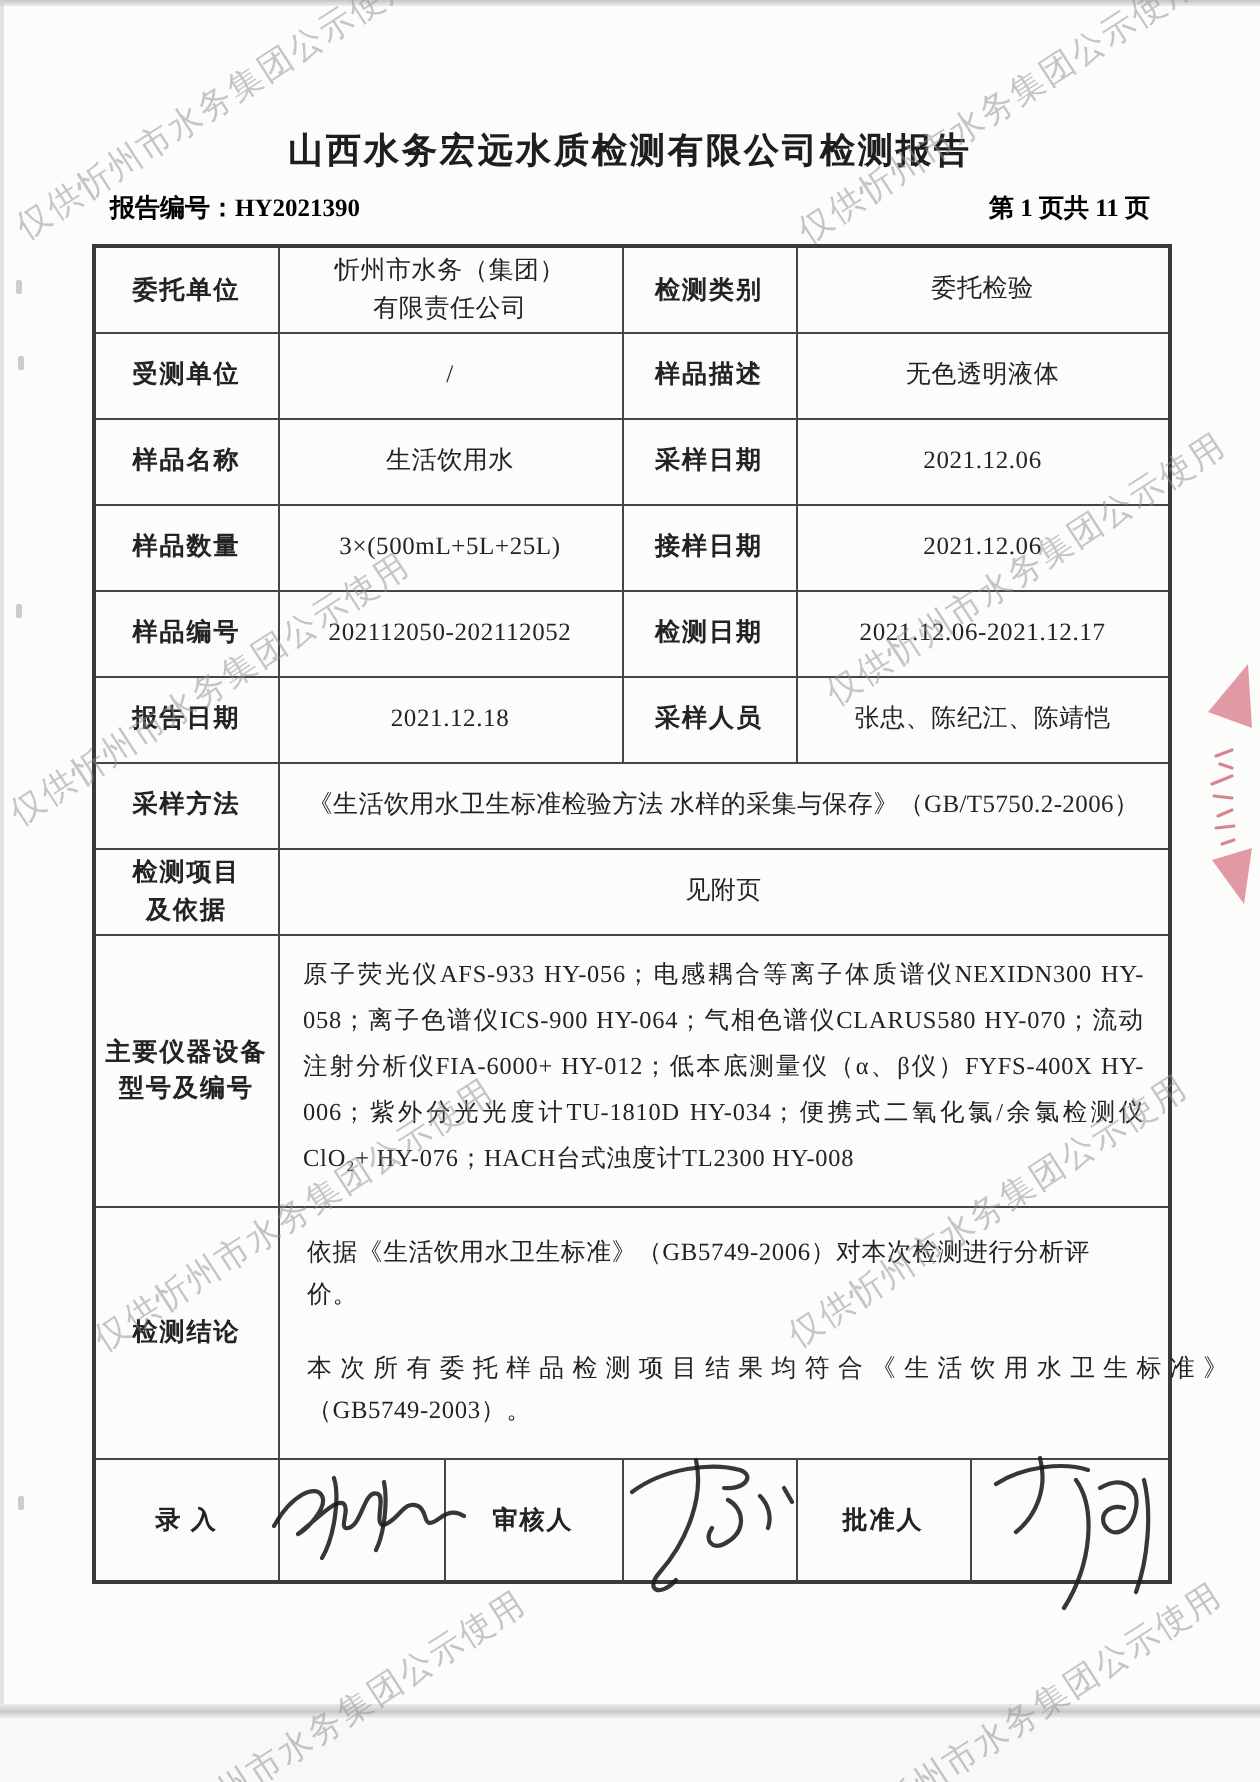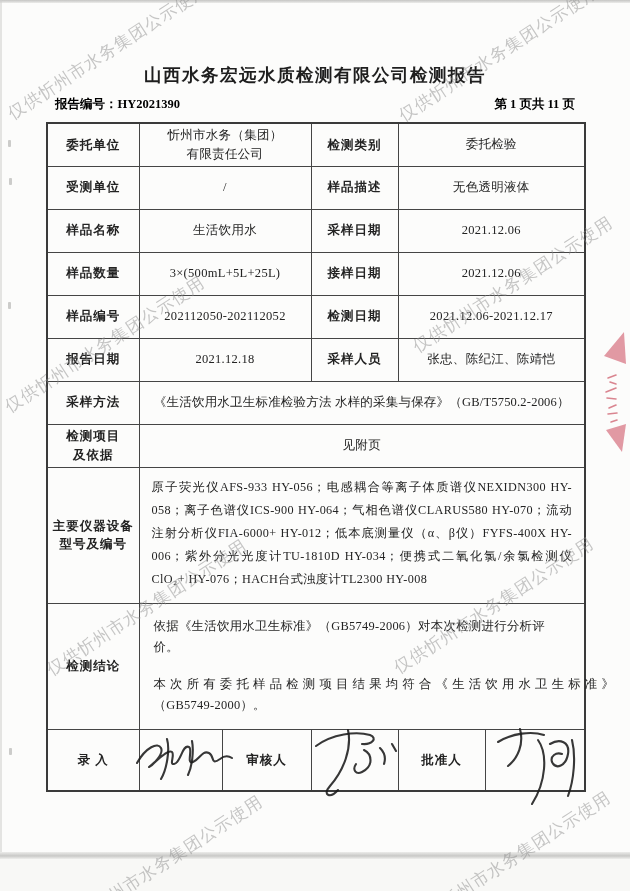--- a/index.html
+++ b/index.html
@@ -196,21 +196,21 @@
         <td class="lbl">主要仪器设备
 型号及编号</td>
         <td class="instr" colspan="5">原子荧光仪AFS-933  HY-056；电感耦合等离子体质谱仪NEXIDN300  HY-058；离子色谱仪ICS-900  HY-064；气相色谱仪CLARUS580  HY-070；流动注射分析仪FIA-6000+  HY-012；低本底测量仪（α、β仪）FYFS-400X  HY-006；紫外分光光度计TU-1810D  HY-034；便携式二氧化氯/余氯检测仪 ClO₂+  HY-076；HACH台式浊度计TL2300  HY-008</td>
       </tr>
       <tr style="height:126px">
         <td class="lbl">检测结论</td>
         <td class="concl" colspan="5">
           <div class="concl-p1">依据《生活饮用水卫生标准》（GB5749-2006）对本次检测进行分析评价。</div>
           <div>
             <span class="concl-l1">本次所有委托样品检测项目结果均符合《生活饮用水卫生标准》</span>
-            <span class="concl-l2">（GB5749-2000）。</span>
+            <span class="concl-l2">（GB5749-2003）。</span>
           </div>
         </td>
       </tr>
       <tr style="height:62px">
         <td class="lbl">录  入</td>
         <td class="sigcell">
           <svg class="sig-svg" style="left:-6px;top:3px;" width="100" height="52" viewBox="0 0 100 52">
             <path class="sig-stroke" d="M3,30 C12,14 24,9 27,15 C30,21 19,32 15,34 C25,26 34,16 38,19 C41,22 35,32 40,31 C47,30 48,11 55,14 C59,16 52,32 59,29 C66,26 68,17 75,20 C81,23 76,33 86,26 C91,22 95,23 98,25"></path>
             <path class="sig-stroke" d="M33,6 C36,16 33,36 27,46"></path>
             <path class="sig-stroke" d="M58,8 C60,18 58,34 54,42"></path>

